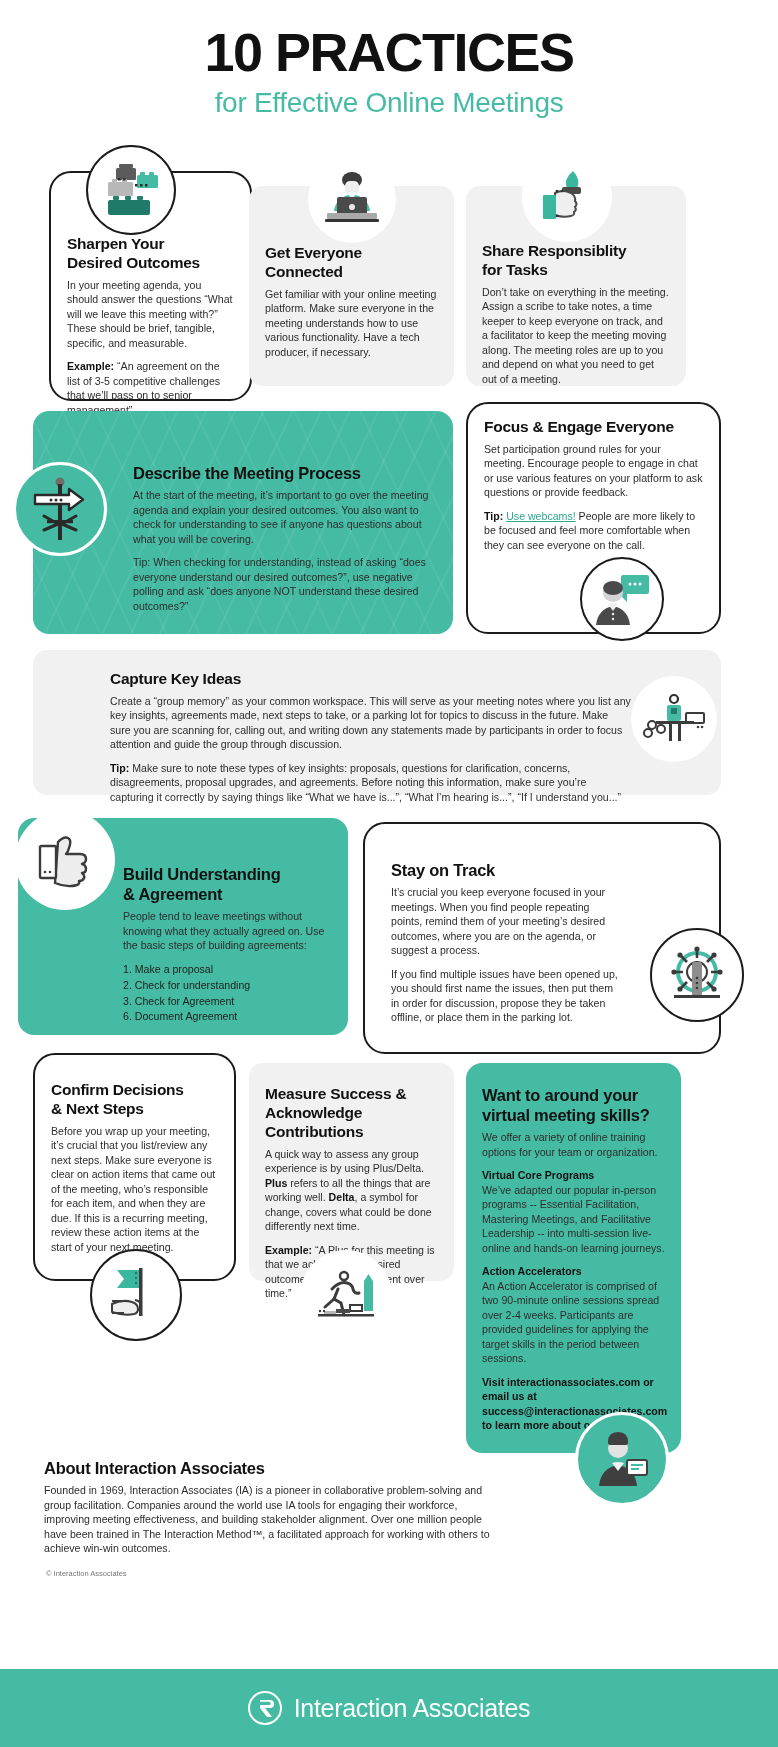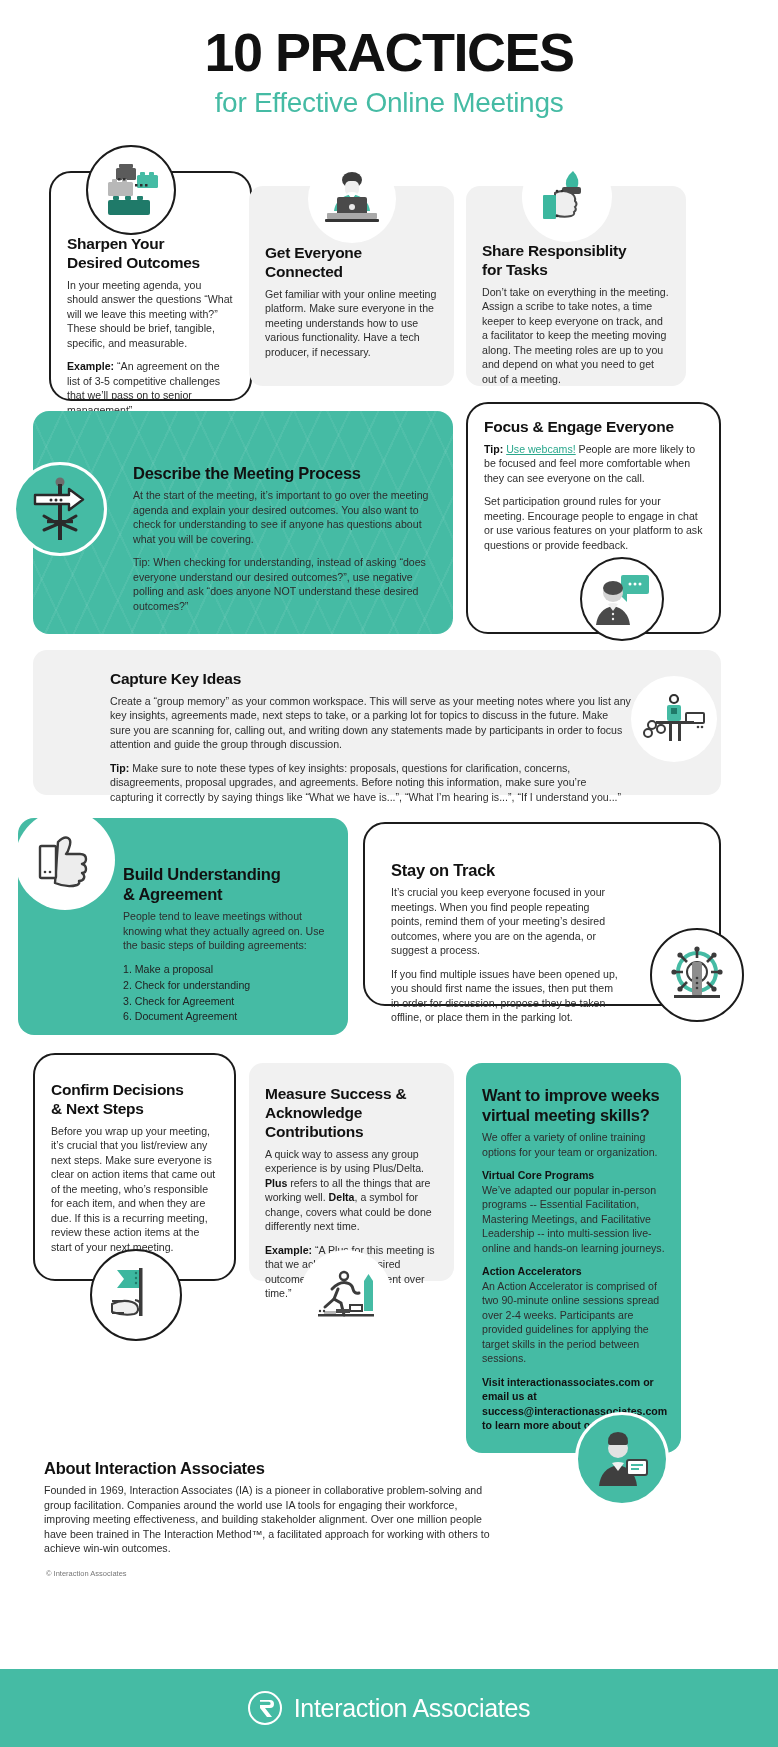--- a/index.html
+++ b/index.html
@@ -175,25 +175,25 @@
       <circle cx="27" cy="24" r="1.5" fill="#2a2a2a"></circle>
       <circle cx="32" cy="24" r="1.5" fill="#2a2a2a"></circle>
       <path d="M15 40 l14 8 M47 40 l-14 8 M15 54 l14 -6 M47 54 l-14 -6" stroke="#2a2a2a" stroke-width="3" stroke-linecap="round"></path>
       <rect x="18" y="44" width="26" height="3.2" fill="#2a2a2a"></rect>
     </svg>
   </div>
 
   <div class="card card-outline" style="left:466px; top:402px; width:255px; height:232px;">
     <div class="card-pad" style="padding:14px 16px;">
       <h3 class="card-title">Focus &amp; Engage Everyone</h3>
+      <p class="body">Set participation ground rules for your meeting. Encourage people to engage in chat or use various features on your platform to ask questions or provide feedback.</p>
       <p class="body">
         <b>Tip:</b>
         <a class="lnk" href="#">Use webcams!</a><span> People are more likely to be focused and feel more comfortable when they can see everyone on the call.</span>
       </p>
-      <p class="body">Set participation ground rules for your meeting. Encourage people to engage in chat or use various features on your platform to ask questions or provide feedback.</p>
     </div>
   </div>
   <div class="icon-circle ic-bordered" style="left:580px; top:557px; width:84px; height:84px;">
     <svg width="62" height="56" viewBox="0 0 62 56">
       <rect x="30" y="4" width="28" height="19" rx="2" fill="#45bba4"></rect>
       <path d="M36 23 l0 8 l-8 -8 z" fill="#45bba4"></path>
       <circle cx="39" cy="13" r="1.5" fill="#ffffff"></circle>
       <circle cx="44" cy="13" r="1.5" fill="#ffffff"></circle>
       <circle cx="49" cy="13" r="1.5" fill="#ffffff"></circle>
       <ellipse cx="22" cy="22" rx="10" ry="9" fill="#d4d4d4"></ellipse>
@@ -248,21 +248,21 @@
   </div>
   <div class="icon-circle ic-white" style="left:15px; top:810px; width:100px; height:100px;">
     <svg width="66" height="56" viewBox="0 0 66 56">
       <path d="M26 10 q6-6 10-4 q4 2 1 10 q-1 4 -3 6 l14 0 q6 0 6 5 q0 4 -4 5 q4 1 4 5 q0 4 -4 4 q3 2 2 5 q-1 3 -5 3 q1 3 -2 4 q-10 3 -22 -2 z" fill="#ededed" stroke="#3b3b3b" stroke-width="2.4" stroke-linejoin="round"></path>
       <rect x="8" y="14" width="16" height="32" rx="1.5" fill="#ffffff" stroke="#3b3b3b" stroke-width="2.4"></rect>
       <circle cx="13" cy="40" r="1.3" fill="#3b3b3b"></circle>
       <circle cx="18" cy="40" r="1.3" fill="#3b3b3b"></circle>
     </svg>
   </div>
 
-  <div class="card card-outline" style="left:363px; top:822px; width:358px; height:184px;">
+  <div class="card card-outline" style="left:363px; top:822px; width:358px; height:232px;">
     <div style="padding:36px 100px 0 26px;">
       <h3 class="card-title lg">Stay on Track</h3>
       <p class="body">It’s crucial you keep everyone focused in your meetings. When you find people repeating points, remind them of your meeting’s desired outcomes, where you are on the agenda, or suggest a process.</p>
       <p class="body">If you find multiple issues have been opened up, you should first name the issues, then put them in order for discussion, propose they be taken offline, or place them in the parking lot.</p>
     </div>
   </div>
   <div class="icon-circle ic-bordered" style="left:650px; top:928px; width:94px; height:94px;">
     <svg width="66" height="62" viewBox="0 0 66 62">
       <circle cx="33" cy="28" r="19" fill="none" stroke="#45bba4" stroke-width="4"></circle>
       <circle cx="33" cy="28" r="10" fill="none" stroke="#3b3b3b" stroke-width="2"></circle>
@@ -344,21 +344,21 @@
       <rect x="10" y="42" width="12" height="3" fill="#b5b5b5"></rect>
       <circle cx="6" cy="42" r="1.2" fill="#3b3b3b"></circle>
       <circle cx="10" cy="42" r="1.2" fill="#3b3b3b"></circle>
       <rect x="4" y="45" width="56" height="2.5" fill="#3b3b3b"></rect>
     </svg>
   </div>
 
   <div class="card card-teal" style="left:466px; top:1063px; width:215px; height:390px;">
     <div style="padding:22px 16px 0 16px;">
       <h3 class="card-title lg">
-        <span>Want to improve weeks</span><br>
+        <span>Want to around your</span><br>
         <span>virtual meeting skills?</span>
       </h3>
       <p class="body">We offer a variety of online training options for your team or organization.</p>
       <p class="body">
         <b>Virtual Core Programs</b><br><span>We’ve adapted our popular in-person programs -- Essential Facilitation, Mastering Meetings, and Facilitative Leadership -- into multi-session live-online and hands-on learning journeys.</span>
       </p>
       <p class="body">
         <b>Action Accelerators</b><br><span>An Action Accelerator is comprised of two 90-minute online sessions spread over 2-4 weeks. Participants are provided guidelines for applying the target skills in the period between sessions.</span>
       </p>
       <p class="body">

